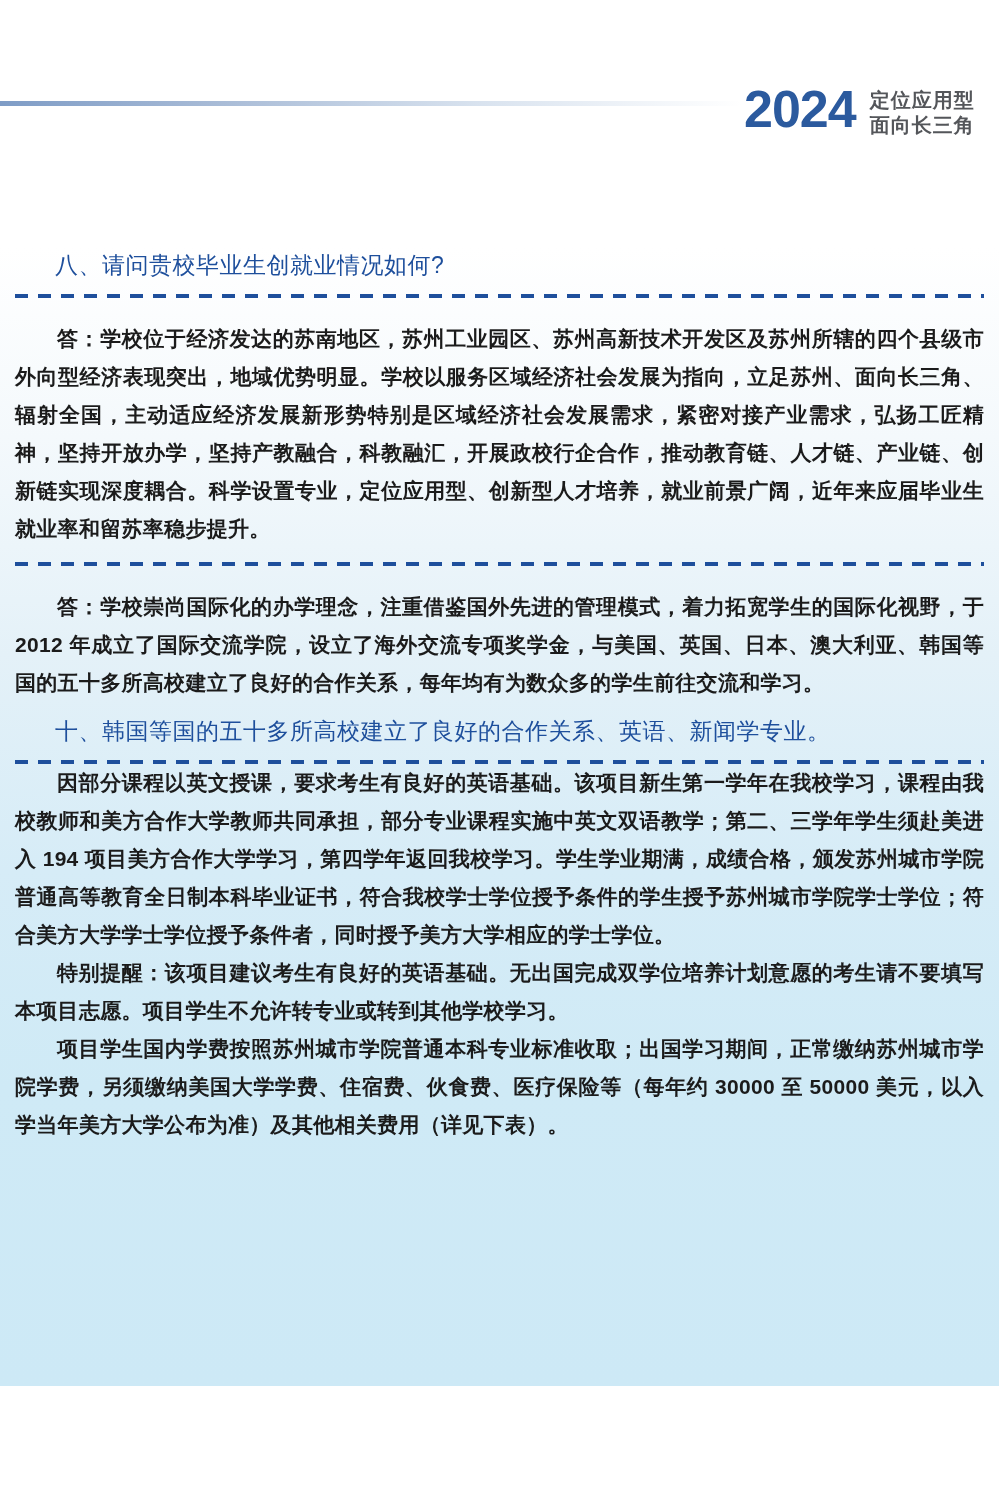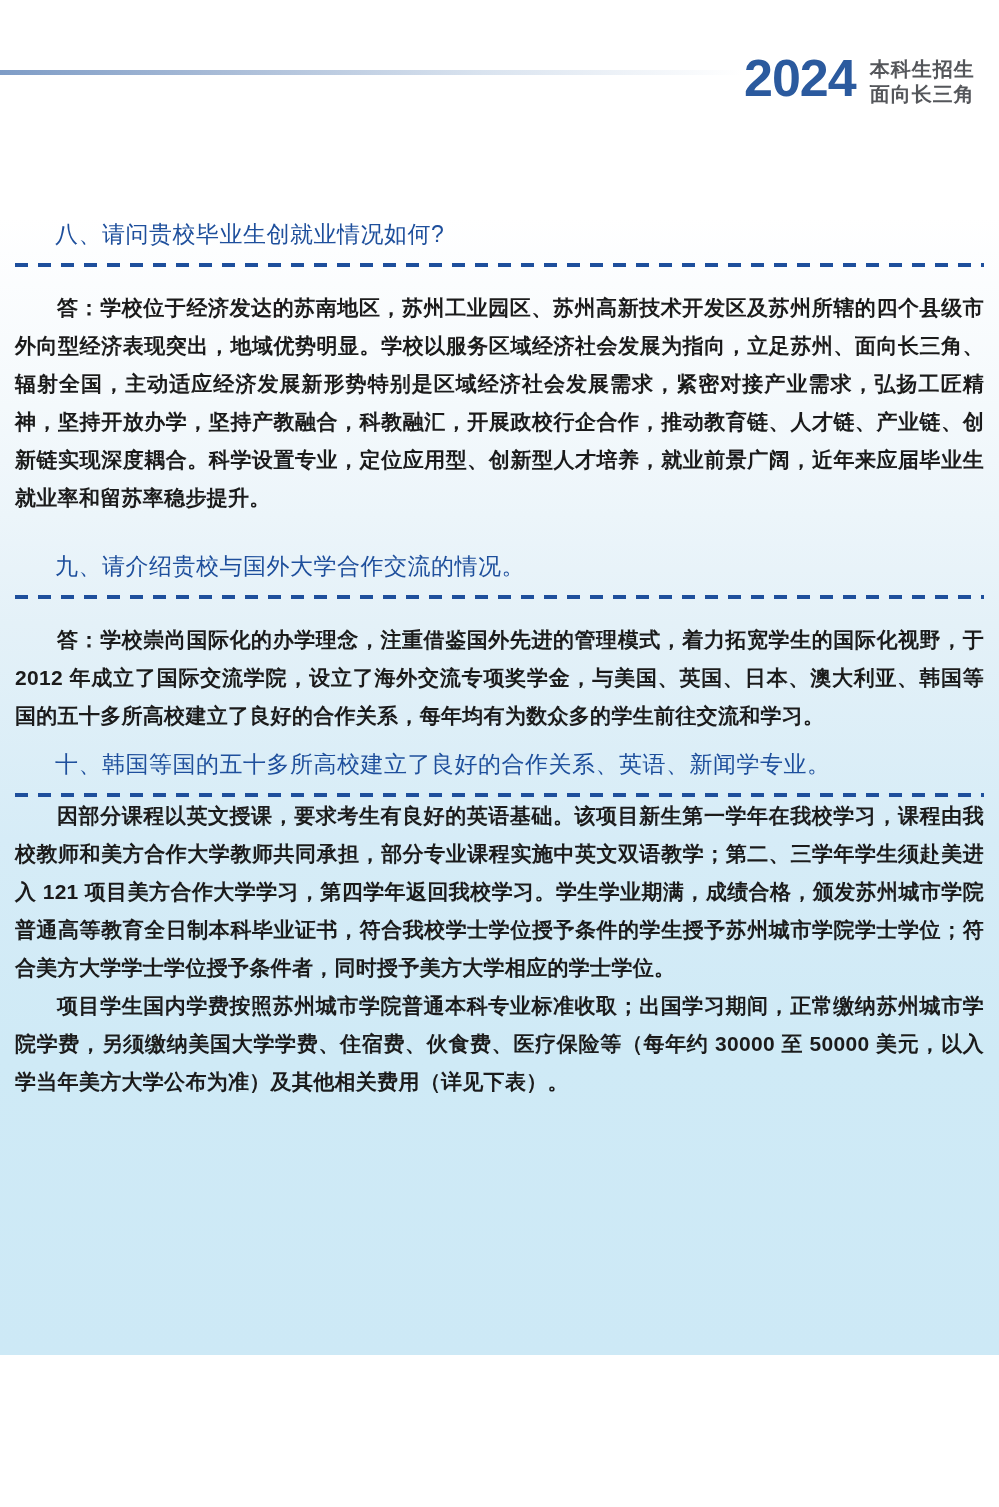--- a/index.html
+++ b/index.html
@@ -6,20 +6,21 @@
   html,body { background:#ffffff; }
   body { font-family:"Liberation Sans","DejaVu Sans",sans-serif; }
   .page {
     position:relative;
     width:999px; height:1355px;
     overflow:hidden;
     background:linear-gradient(180deg,
       #ffffff 0%, #ffffff 16%,
       #f4f9fc 30%, #e4f1f8 46%,
       #d6ecf7 62%, #cfeaf6 78%, #cde9f6 100%);
+    margin-top:31px;
   }
   .header { position:relative; height:115px; }
   .header-rule {
     position:absolute; left:0; top:70px;
     width:742px; height:5px;
     background:linear-gradient(to right, #7e9cc6 0%, #a9bcd7 30%, #d9e3ef 65%, rgba(255,255,255,0) 100%);
   }
   .brand { position:absolute; left:744px; top:52px; display:flex; align-items:flex-start; }
   .brand-year {
     font-size:52px; font-weight:800; line-height:52px;
@@ -53,36 +54,36 @@
 </head>
 <body>
 
 <div class="page">
 
   <div class="header">
     <div class="header-rule"></div>
     <div class="brand">
       <span class="brand-year">2024</span>
       <span class="brand-title">
-        <span>本科生招生</span>
+        <span>定位应用型</span>
         <span>面向长三角</span>
       </span>
     </div>
   </div>
 
   <div class="content">
 
 
     <h2 class="q-heading">八、请问贵校毕业生创就业情况如何?</h2>
     <div class="dashed-divider"></div>
     <p class="body-text indent answer">答：学校位于经济发达的苏南地区，苏州工业园区、苏州高新技术开发区及苏州所辖的四个县级市外向型经济表现突出，地域优势明显。学校以服务区域经济社会发展为指向，立足苏州、面向长三角、辐射全国，主动适应经济发展新形势特别是区域经济社会发展需求，紧密对接产业需求，弘扬工匠精神，坚持开放办学，坚持产教融合，科教融汇，开展政校行企合作，推动教育链、人才链、产业链、创新链实现深度耦合。科学设置专业，定位应用型、创新型人才培养，就业前景广阔，近年来应届毕业生就业率和留苏率稳步提升。</p>
 
-    <h2 class="q-heading">九、请介绍贵校与国外大学合作交流的情况。</h2>
     <div class="dashed-divider"></div>
     <p class="body-text indent answer">答：学校崇尚国际化的办学理念，注重借鉴国外先进的管理模式，着力拓宽学生的国际化视野，于 2012 年成立了国际交流学院，设立了海外交流专项奖学金，与美国、英国、日本、澳大利亚、韩国等国的五十多所高校建立了良好的合作关系，每年均有为数众多的学生前往交流和学习。</p>
 
     <h2 class="q-heading tight">十、韩国等国的五十多所高校建立了良好的合作关系、英语、新闻学专业。</h2>
     <div class="dashed-divider"></div>
-    <p class="body-text indent">因部分课程以英文授课，要求考生有良好的英语基础。该项目新生第一学年在我校学习，课程由我校教师和美方合作大学教师共同承担，部分专业课程实施中英文双语教学；第二、三学年学生须赴美进入 121 项目美方合作大学学习，第四学年返回我校学习。学生学业期满，成绩合格，颁发苏州城市学院普通高等教育全日制本科毕业证书，符合我校学士学位授予条件的学生授予苏州城市学院学士学位；符合美方大学学士学位授予条件者，同时授予美方大学相应的学士学位。</p>
+    <p class="body-text indent">因部分课程以英文授课，要求考生有良好的英语基础。该项目新生第一学年在我校学习，课程由我校教师和美方合作大学教师共同承担，部分专业课程实施中英文双语教学；第二、三学年学生须赴美进入 194 项目美方合作大学学习，第四学年返回我校学习。学生学业期满，成绩合格，颁发苏州城市学院普通高等教育全日制本科毕业证书，符合我校学士学位授予条件的学生授予苏州城市学院学士学位；符合美方大学学士学位授予条件者，同时授予美方大学相应的学士学位。</p>
+    <p class="body-text indent">特别提醒：该项目建议考生有良好的英语基础。无出国完成双学位培养计划意愿的考生请不要填写本项目志愿。项目学生不允许转专业或转到其他学校学习。</p>
     <p class="body-text indent">项目学生国内学费按照苏州城市学院普通本科专业标准收取；出国学习期间，正常缴纳苏州城市学院学费，另须缴纳美国大学学费、住宿费、伙食费、医疗保险等（每年约 30000 至 50000 美元，以入学当年美方大学公布为准）及其他相关费用（详见下表）。</p>
 
   </div>
 </div>
 
 </body></html>

